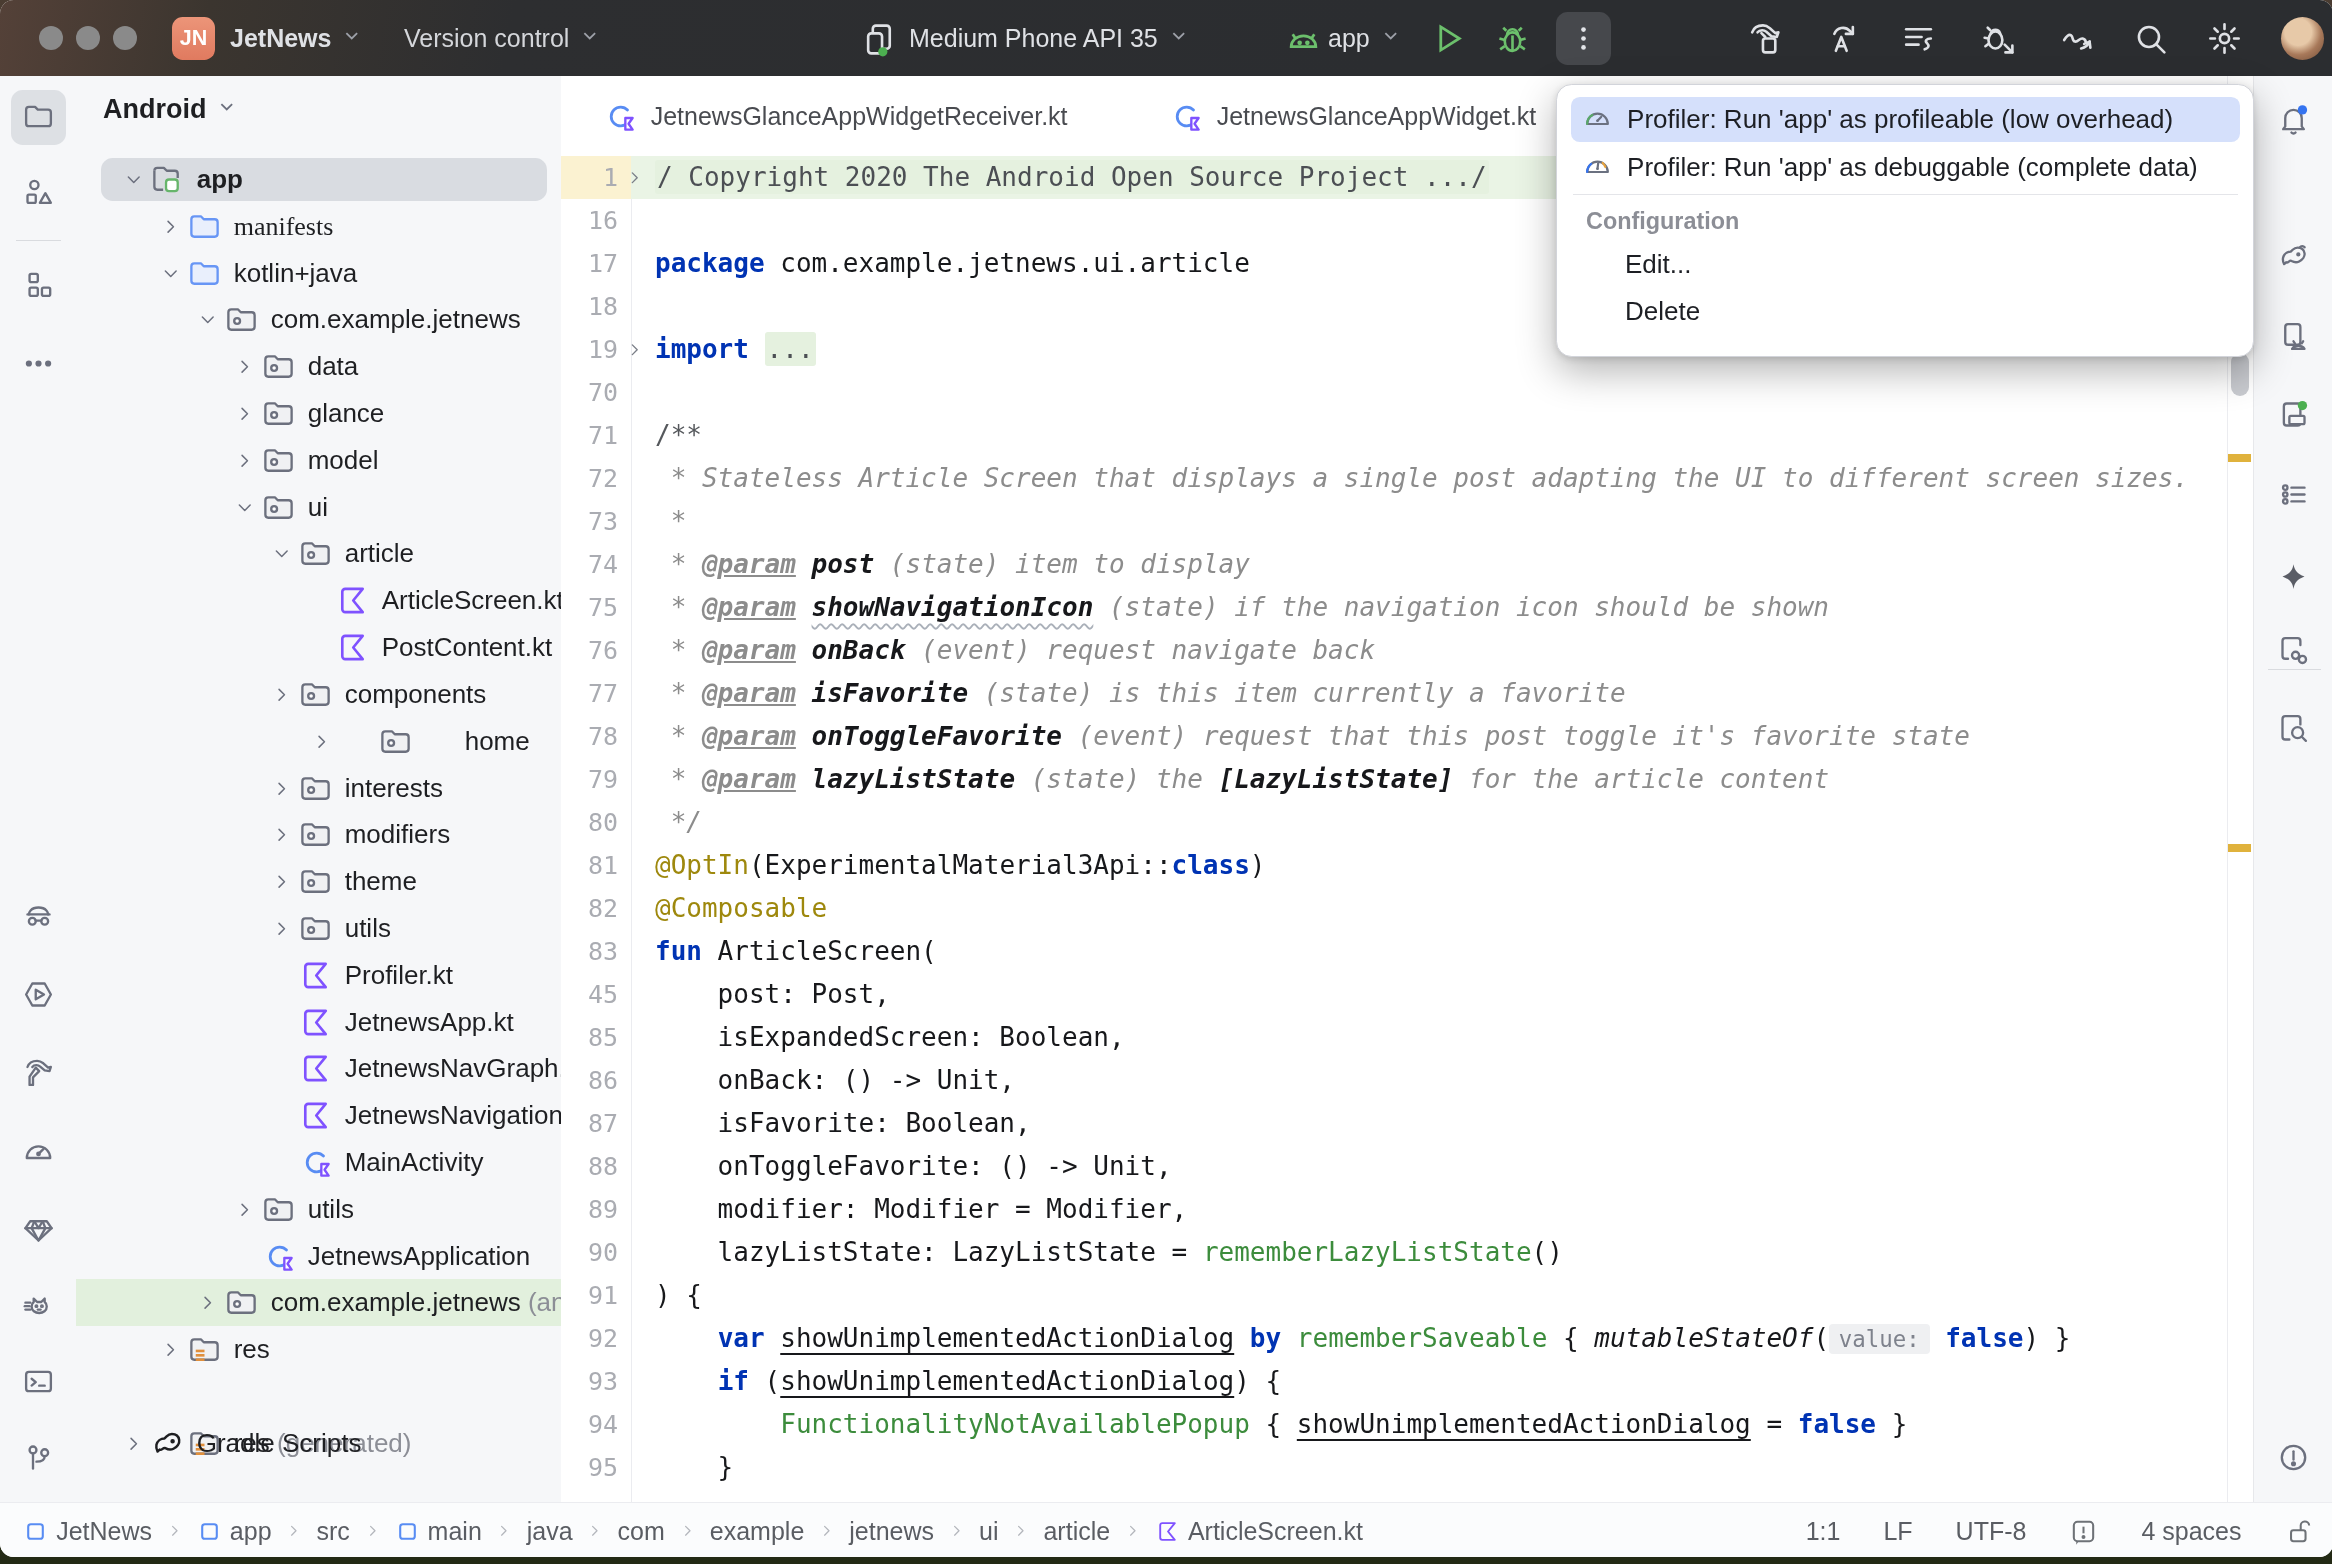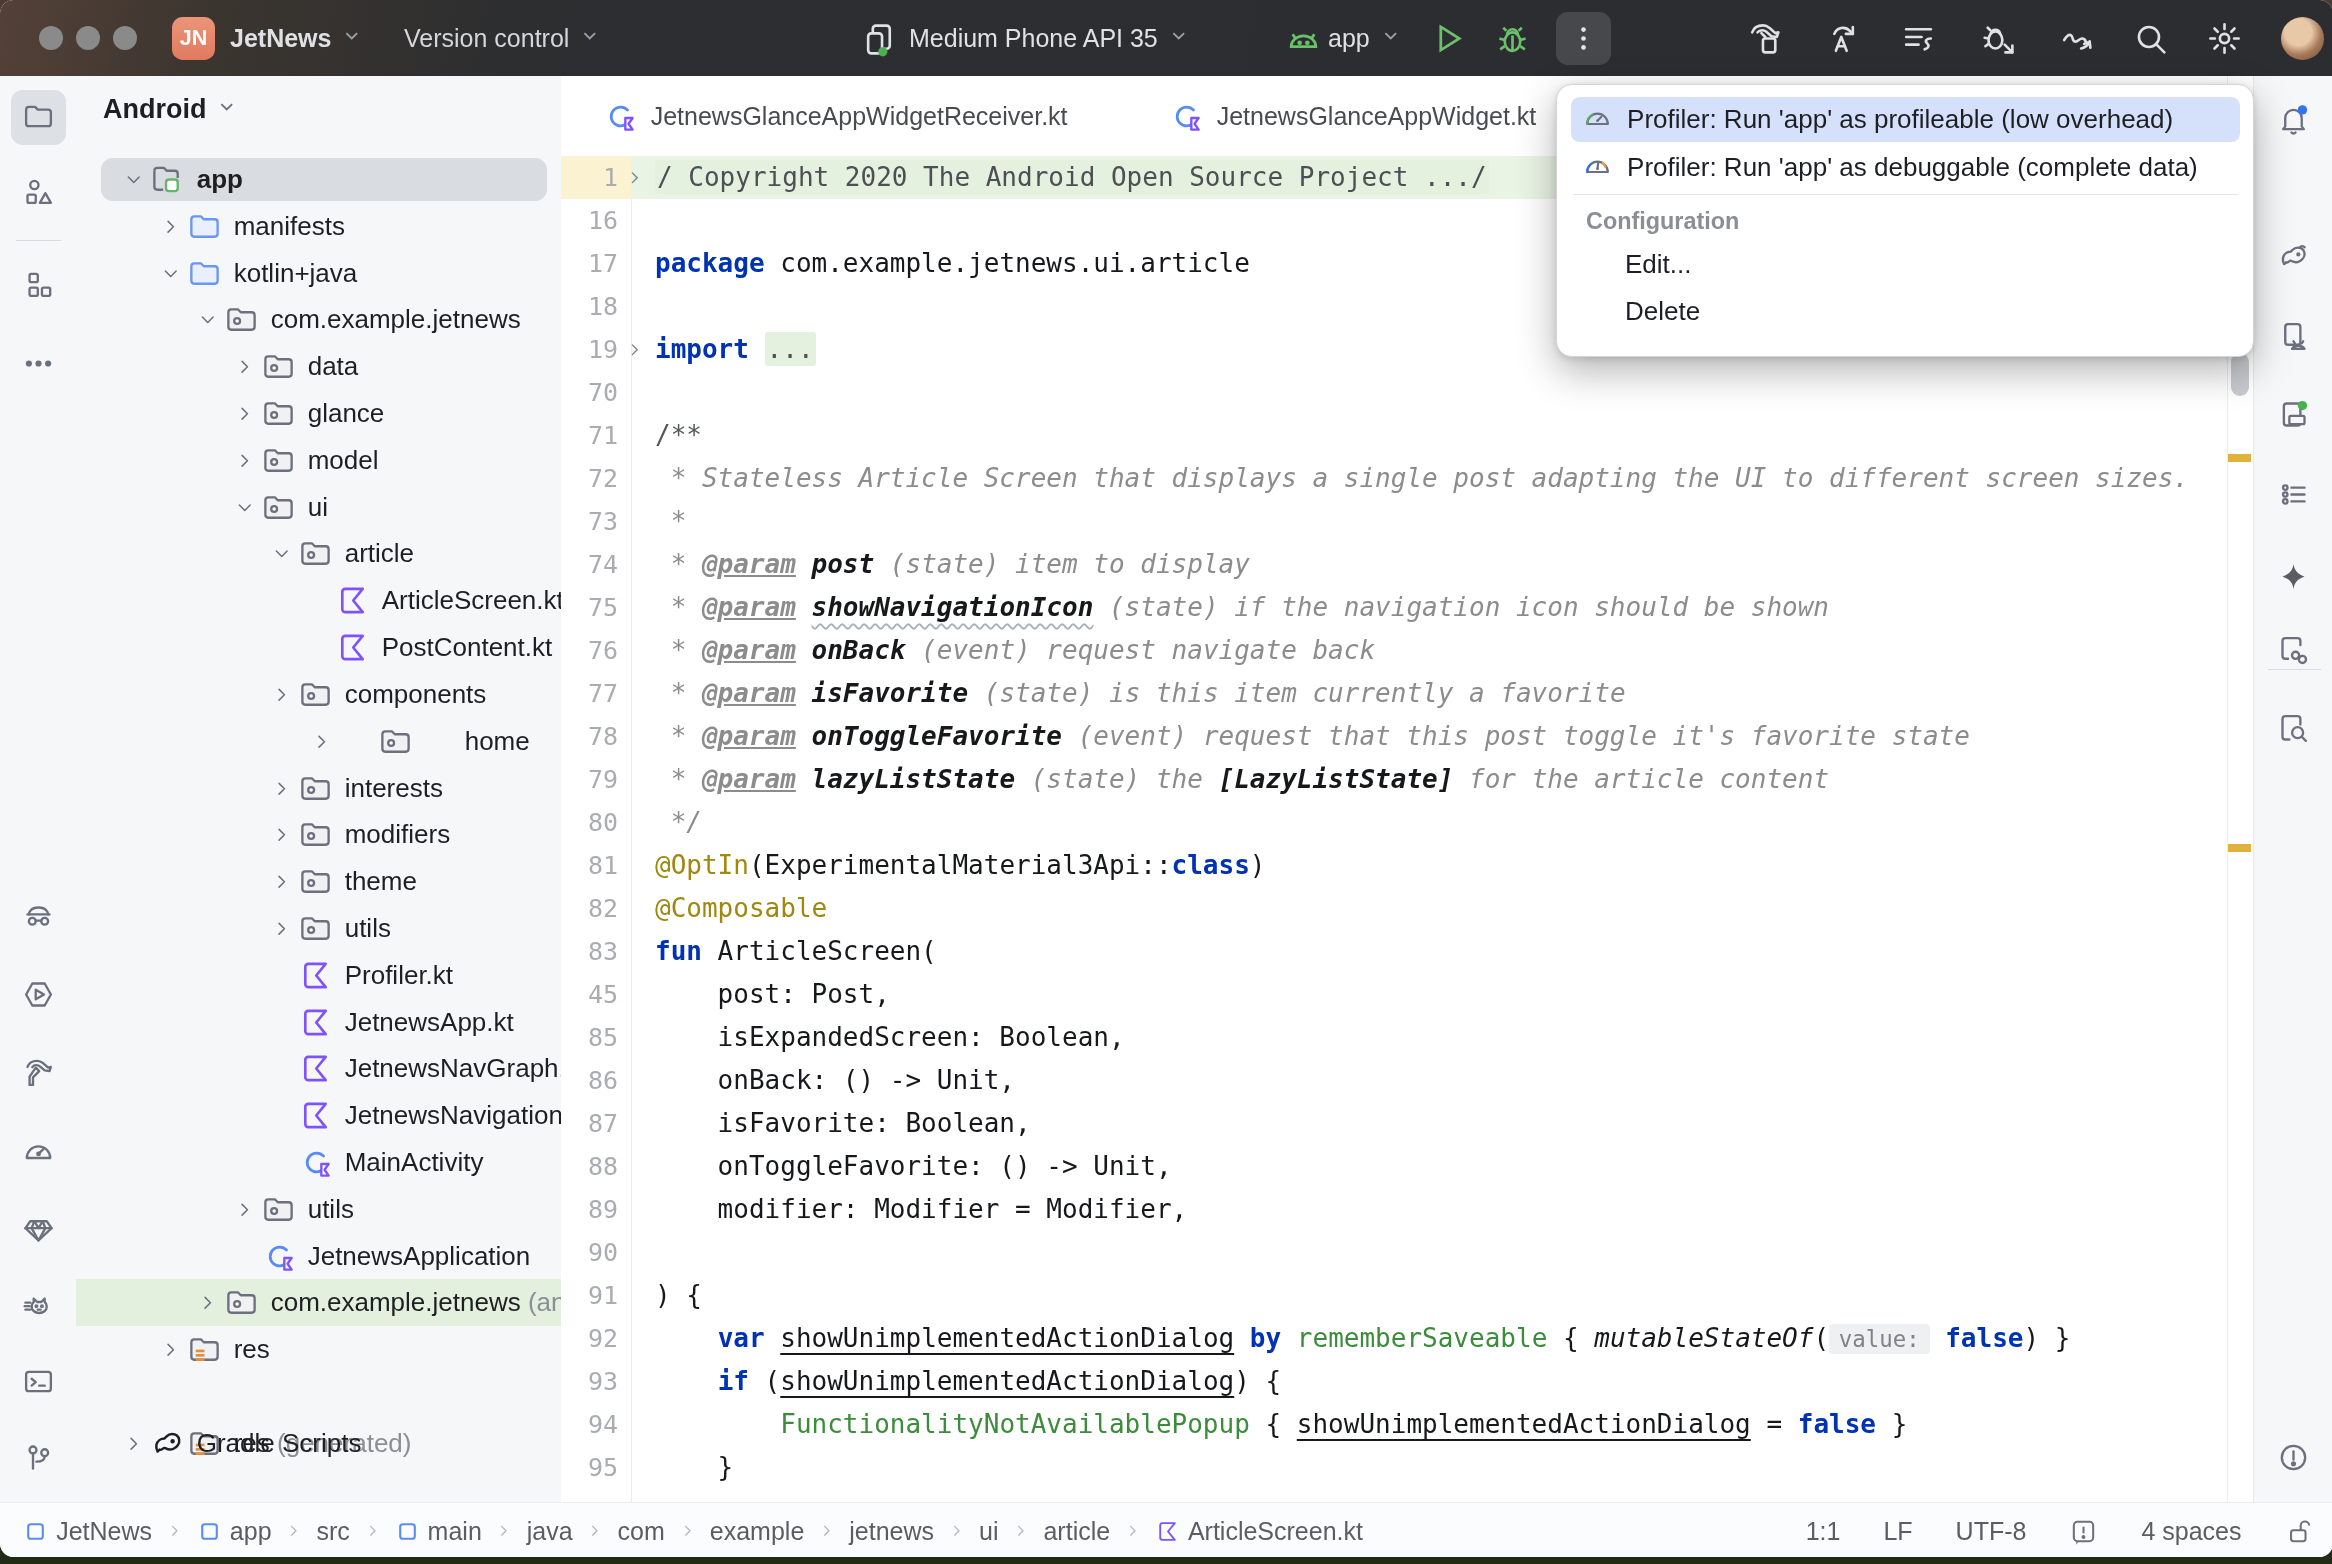--- a/index.html
+++ b/index.html
@@ -305,21 +305,21 @@
               <polyline points="6 9 12 15 18 9"></polyline>
             </svg>
           </div>
           <div class="ticon"><svg viewBox="0 0 24 24" fill="none" stroke="#6c707e" stroke-width="1.6" stroke-linejoin="round">
               <path d="M3 6a2 2 0 0 1 2-2h4.5l2 2H17a2 2 0 0 1 2 2v3"></path>
               <path d="M3 6v11a2 2 0 0 0 2 2h4"></path>
               <rect x="11" y="12" width="8" height="8" rx="2" stroke="#67b56b" fill="#fff"></rect>
             </svg></div>
           <div class="tlabel" style="font-weight: bold;">app</div>
         </div>
-        <div class="trow" style="top: 47px;">
+        <div class="trow" style="top: 47px; font-family: Liberation Serif, serif;">
           <div style="flex: 0 0 78px; position: relative;"></div>
           <div class="tchev">
             <svg viewBox="0 0 24 24" fill="none" stroke="currentColor" stroke-width="1.7" stroke-linecap="round" stroke-linejoin="round">
               <polyline points="9 6 15 12 9 18"></polyline>
             </svg>
           </div>
           <div class="ticon"><svg viewBox="0 0 24 24" fill="#e9effc" stroke="#6896f5" stroke-width="1.6" stroke-linejoin="round">
               <path d="M3 7a2 2 0 0 1 2-2h4.5l2 2H19a2 2 0 0 1 2 2v8a2 2 0 0 1-2 2H5a2 2 0 0 1-2-2z"></path>
             </svg></div>
           <div class="tlabel">manifests</div>
@@ -667,21 +667,21 @@
         <div class="cl" style="top: 645px;"><div class="gut">80</div><div class="codetxt" style="left: 94px;"><span class="d"> */</span></div></div>
         <div class="cl" style="top: 688px;"><div class="gut">81</div><div class="codetxt" style="left: 94px;"><span class="a">@OptIn</span><span class="p">(ExperimentalMaterial3Api::</span><span class="k">class</span><span class="p">)</span></div></div>
         <div class="cl" style="top: 731px;"><div class="gut">82</div><div class="codetxt" style="left: 94px;"><span class="a">@Composable</span></div></div>
         <div class="cl" style="top: 774px;"><div class="gut">83</div><div class="codetxt" style="left: 94px;"><span class="k">fun</span><span class="p"> ArticleScreen(</span></div></div>
         <div class="cl" style="top: 817px;"><div class="gut">45</div><div class="codetxt" style="left: 94px;"><span class="p">    post: Post,</span></div></div>
         <div class="cl" style="top: 860px;"><div class="gut">85</div><div class="codetxt" style="left: 94px;"><span class="p">    isExpandedScreen: Boolean,</span></div></div>
         <div class="cl" style="top: 903px;"><div class="gut">86</div><div class="codetxt" style="left: 94px;"><span class="p">    onBack: () -&gt; Unit,</span></div></div>
         <div class="cl" style="top: 946px;"><div class="gut">87</div><div class="codetxt" style="left: 94px;"><span class="p">    isFavorite: Boolean,</span></div></div>
         <div class="cl" style="top: 989px;"><div class="gut">88</div><div class="codetxt" style="left: 94px;"><span class="p">    onToggleFavorite: () -&gt; Unit,</span></div></div>
         <div class="cl" style="top: 1032px;"><div class="gut">89</div><div class="codetxt" style="left: 94px;"><span class="p">    modifier: Modifier = Modifier,</span></div></div>
-        <div class="cl" style="top: 1075px;"><div class="gut">90</div></div>
+        <div class="cl" style="top: 1075px;"><div class="gut">90</div><div class="codetxt" style="left: 94px;"><span class="p">    lazyListState: LazyListState = </span><span class="f">rememberLazyListState</span><span class="p">()</span></div></div>
         <div class="cl" style="top: 1118px;"><div class="gut">91</div><div class="codetxt" style="left: 94px;"><span class="p">) {</span></div></div>
         <div class="cl" style="top: 1161px;"><div class="gut">92</div><div class="codetxt" style="left: 94px;"><span class="p">    </span><span class="k">var</span><span class="p"> </span><span class="u">showUnimplementedActionDialog</span><span class="p"> </span><span class="k">by</span><span class="p"> </span><span class="f">rememberSaveable</span><span class="p"> { </span><span class="i">mutableStateOf</span><span class="p">(</span><span class="y">value:</span><span class="p"> </span><span class="k">false</span><span class="p">) }</span></div></div>
         <div class="cl" style="top: 1204px;"><div class="gut">93</div><div class="codetxt" style="left: 94px;"><span class="p">    </span><span class="k">if</span><span class="p"> (</span><span class="u">showUnimplementedActionDialog</span><span class="p">) {</span></div></div>
         <div class="cl" style="top: 1247px;"><div class="gut">94</div><div class="codetxt" style="left: 94px;"><span class="p">        </span><span class="f">FunctionalityNotAvailablePopup</span><span class="p"> { </span><span class="u">showUnimplementedActionDialog</span><span class="p"> = </span><span class="k">false</span><span class="p"> }</span></div></div>
         <div class="cl" style="top: 1290px;"><div class="gut">95</div><div class="codetxt" style="left: 94px;"><span class="p">    }</span></div></div>
       </div>
   </div>
 
   <div class="stripe">
     <div class="thumb"></div>

